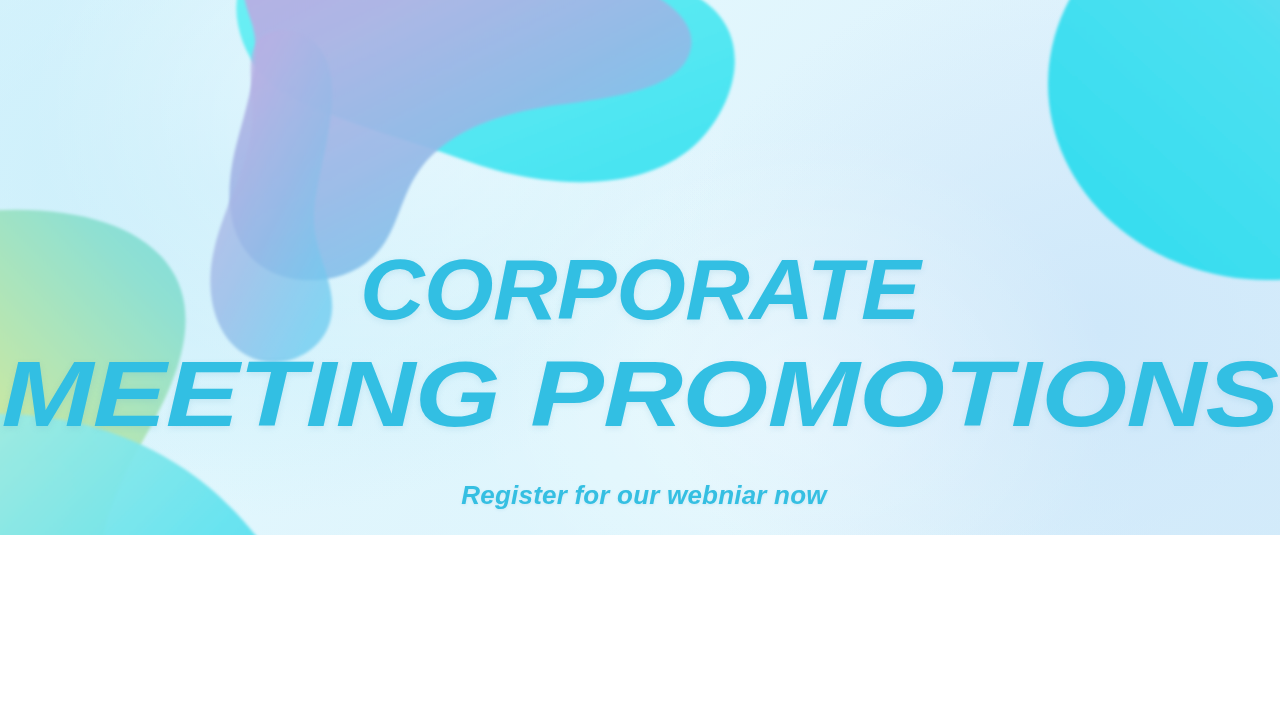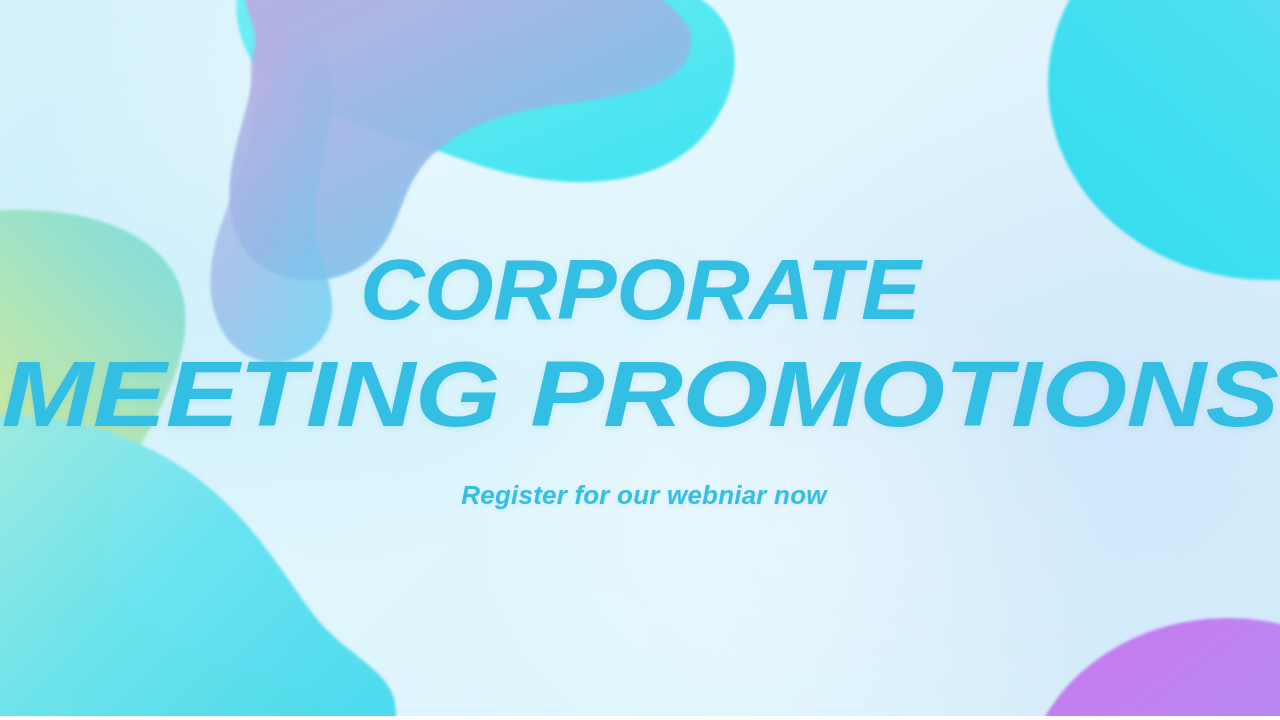--- a/index.html
+++ b/index.html
@@ -3,21 +3,21 @@
 <meta charset="utf-8">
 <style>
   html, body {
     margin: 0;
     padding: 0;
     background: #ffffff;
   }
   #poster {
     position: relative;
     width: 1280px;
-    height: 716px;
+    height: 535px;
     overflow: hidden;
     background: #d9f2fb;
     font-family: "Liberation Sans", sans-serif;
   }
 
   
   .bg-base {
     position: absolute;
     inset: 0;
     background:

